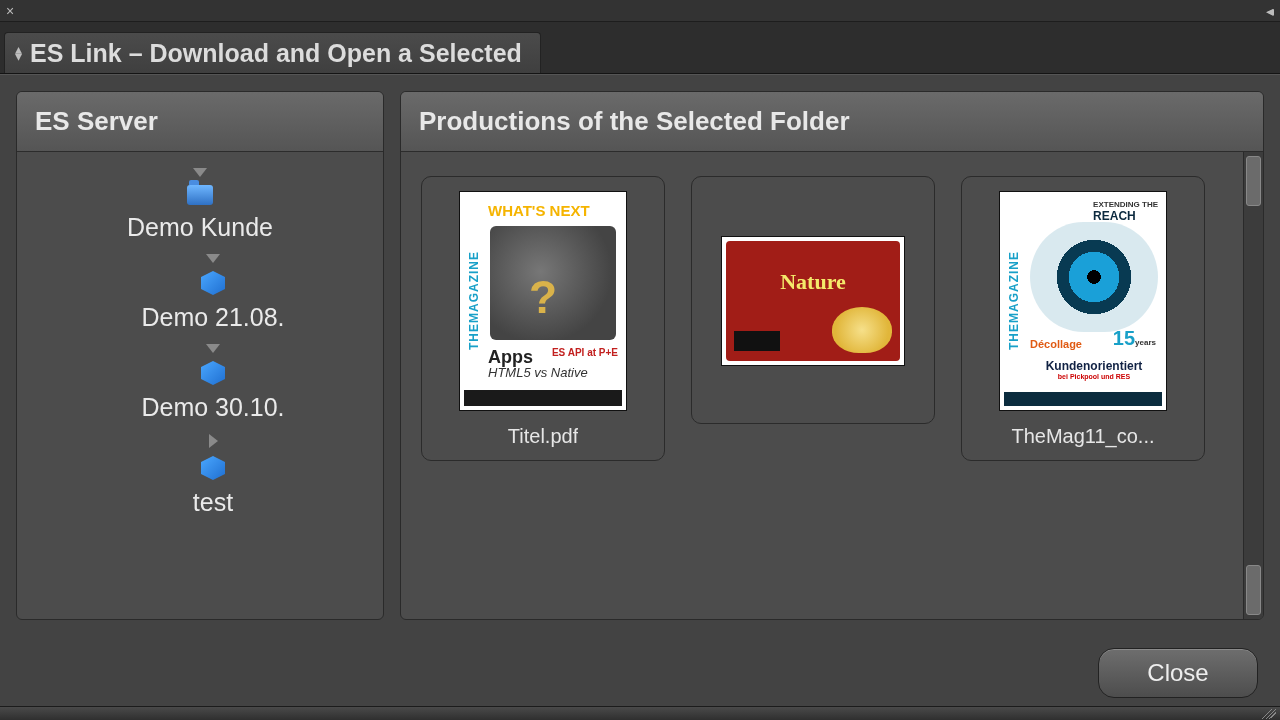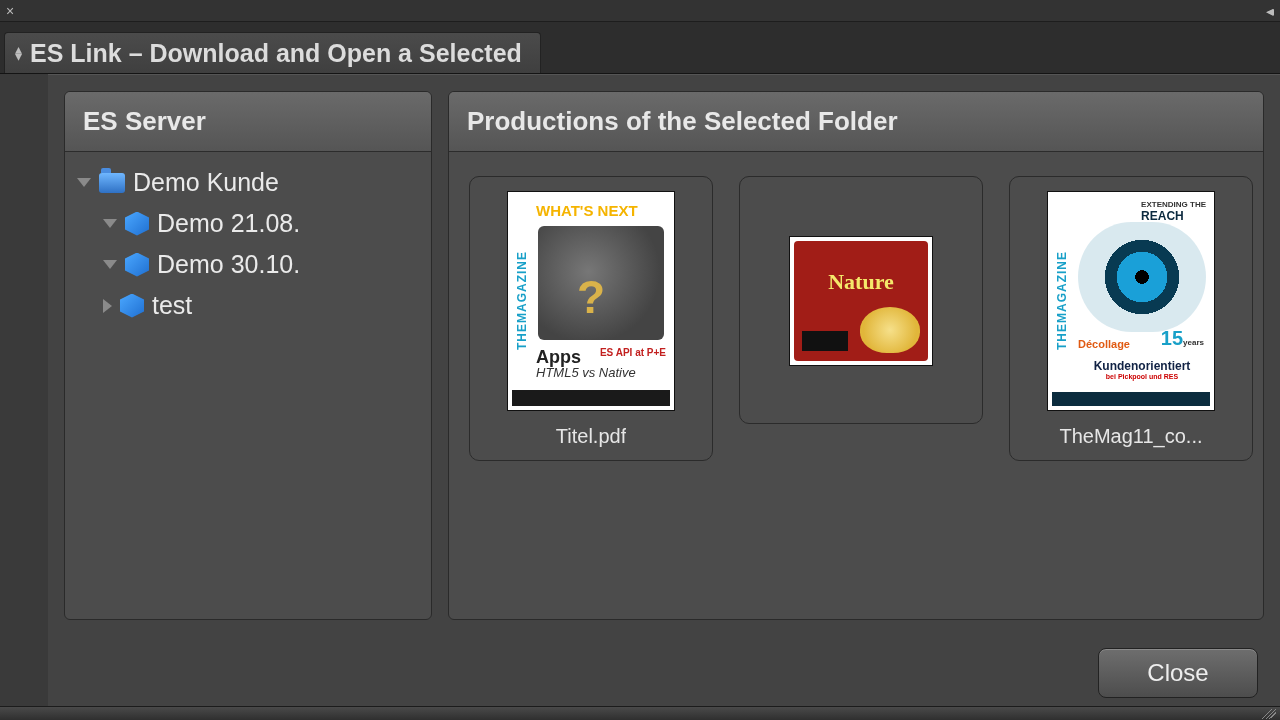--- a/index.html
+++ b/index.html
@@ -59,21 +59,20 @@
 
   
   .workarea {
     flex: 1;
     background: #434343;
     padding: 16px 16px 8px 16px;
     display: flex;
     flex-direction: column;
     gap: 24px;
     border-top: 1px solid #555;
-    margin-left: 48px;
   }
   .columns { flex:1; display:flex; gap:16px; min-height:0; }
 
   .pane {
     background: #4c4c4c;
     border: 1px solid #2a2a2a;
     border-radius: 6px;
     display: flex;
     flex-direction: column;
     overflow: hidden;
@@ -98,20 +97,21 @@
     font-size: 25px;
     color: #eaeaea;
   }
   .tree-row {
     display: flex;
     align-items: center;
     gap: 8px;
     padding: 6px 4px;
     cursor: pointer;
     white-space: nowrap;
+    flex-direction: column;
   }
   .tree-row.depth-1 { padding-left: 30px; }
   .tri {
     width: 0; height: 0; display:inline-block;
   }
   .tri.down {
     border-left: 7px solid transparent;
     border-right: 7px solid transparent;
     border-top: 9px solid #8a8a8a;
   }
@@ -169,21 +169,21 @@
     display:flex; flex-direction:column; align-items:center; gap:14px;
     cursor:pointer;
   }
   .thumb {
     width: 168px; height: 220px;
     background: #fff;
     border: 1px solid #111;
     position: relative;
     display:flex; flex-direction:column;
   }
-  .thumb.landscape { width: 144px; height: 130px; margin-top:45px; margin-bottom:45px; }
+  .thumb.landscape { width: 184px; height: 130px; margin-top:45px; margin-bottom:45px; }
   .card-label {
     font-size: 20px; color:#e6e6e6; white-space:nowrap; overflow:hidden; text-overflow:ellipsis; max-width:100%;
     text-align:center;
   }
 
   
   .mag1-side { position:absolute; left:4px; top:8px; bottom:8px; width:20px; background:#fff;
     writing-mode: vertical-rl; transform: rotate(180deg);
     font-weight:800; font-size:12px; color:#18a0c8; letter-spacing:1px;
     display:flex; align-items:center; justify-content:center;}
@@ -227,21 +227,21 @@
   .footer {
     display:flex; justify-content:flex-end; padding: 4px 6px 0 0;
   }
   .btn {
     min-width: 160px;
     padding: 10px 28px;
     font-size: 24px;
     color: #eee;
     background: linear-gradient(#6e6e6e,#4d4d4d);
     border: 1px solid #222;
-    border-radius: 8px;
+    border-radius: 16px;
     cursor: pointer;
     box-shadow: inset 0 1px 0 rgba(255,255,255,.2);
   }
 
   
   .bottomstrip {
     height: 14px;
     background: linear-gradient(#4a4a4a,#2f2f2f);
     border-top: 1px solid #1c1c1c;
     display:flex; justify-content:flex-end; align-items:center; padding-right:4px;

